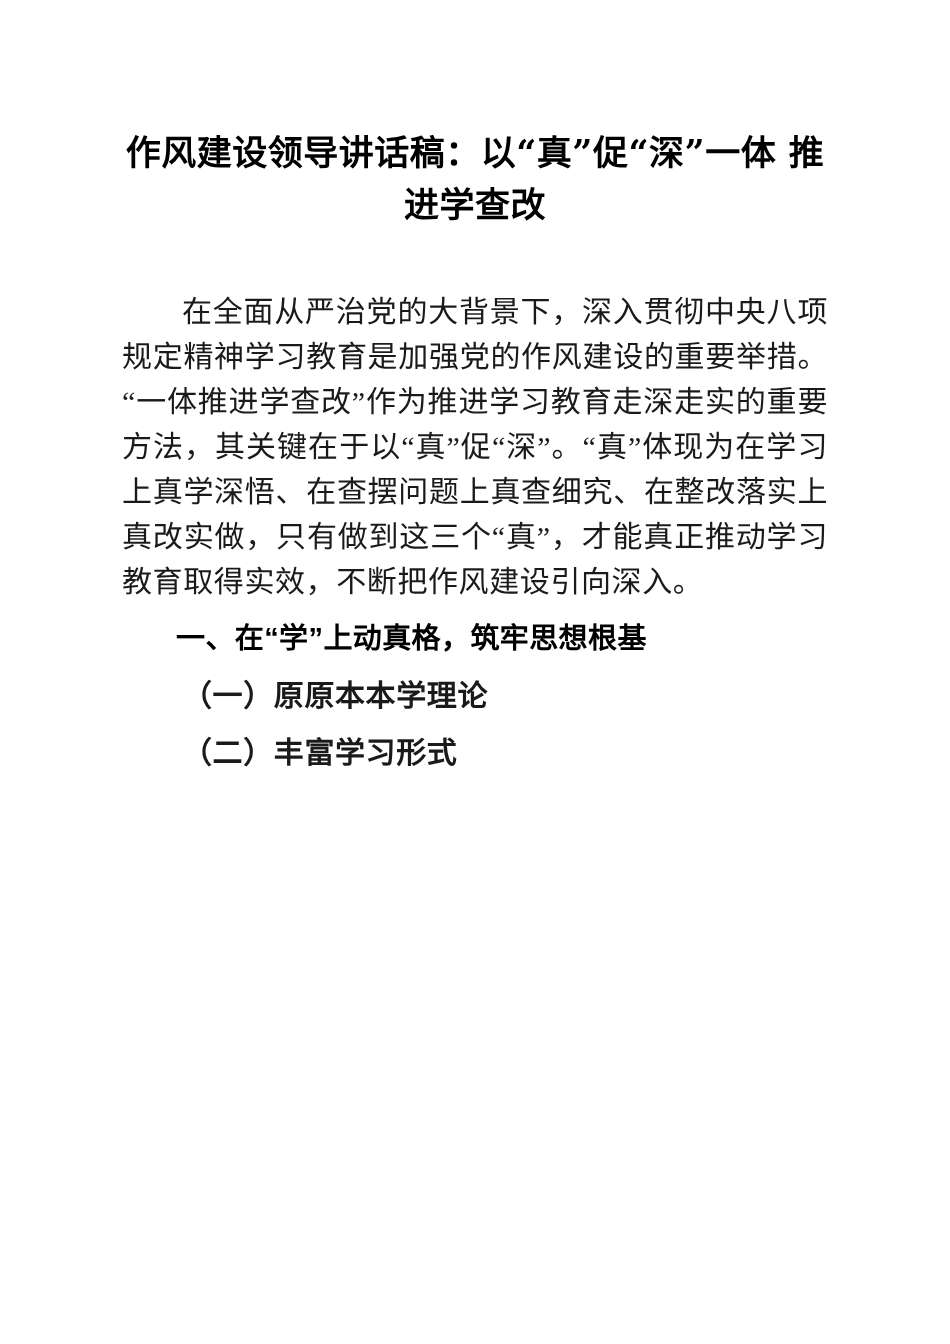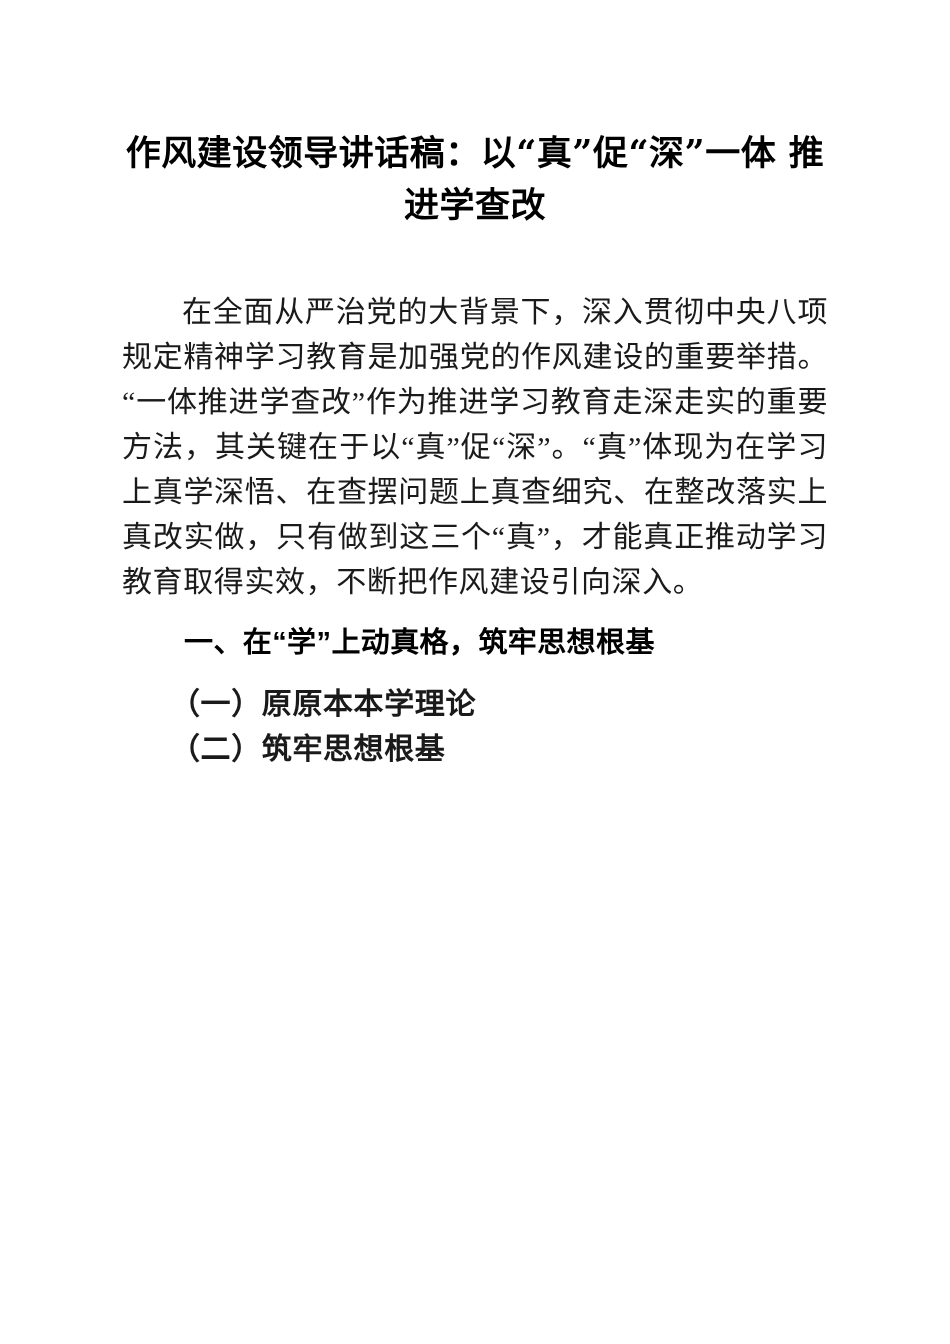--- a/index.html
+++ b/index.html
@@ -60,32 +60,32 @@
     word-break: break-all;
   }
 
   
   .h1-heading {
     font-family: "Liberation Sans", "DejaVu Sans", sans-serif;
     font-weight: 700;
     font-size: 29px;
     line-height: 45px;
     color: #000000;
-    margin: 16px;
+    margin: 8px;
     text-indent: 58px;
     letter-spacing: 0.4px;
   }
 
   
   .h2-heading {
     font-family: "Liberation Serif", "DejaVu Serif", serif;
     font-size: 30px;
     line-height: 45px;
     color: #1a1a1a;
-    margin: 0;
+    margin: 12px;
     text-indent: 60px;
     letter-spacing: 0.6px;
   }
 
   .trailing-space {
     height: 180px;
   }
 </style>
 </head>
 <body>
@@ -100,19 +100,19 @@
 
     <div class="title-gap"></div>
 
     <p class="para">在全面从严治党的大背景下，深入贯彻中央八项规定精神学习教育是加强党的作风建设的重要举措。“一体推进学查改”作为推进学习教育走深走实的重要方法，其关键在于以“真”促“深”。“真”体现为在学习上真学深悟、在查摆问题上真查细究、在整改落实上真改实做，只有做到这三个“真”，才能真正推动学习教育取得实效，不断把作风建设引向深入。</p>
 
     <h2 class="h1-heading">一、在“学”上动真格，筑牢思想根基</h2>
 
     <h3 class="h2-heading">（一）原原本本学理论</h3>
 
 
-    <h3 class="h2-heading">（二）筑牢思想根基</h3>
+    <h3 class="h2-heading">（二）丰富学习形式</h3>
 
 
     <div class="trailing-space"></div>
 
   </div>
 </div>
 
 </body></html>

